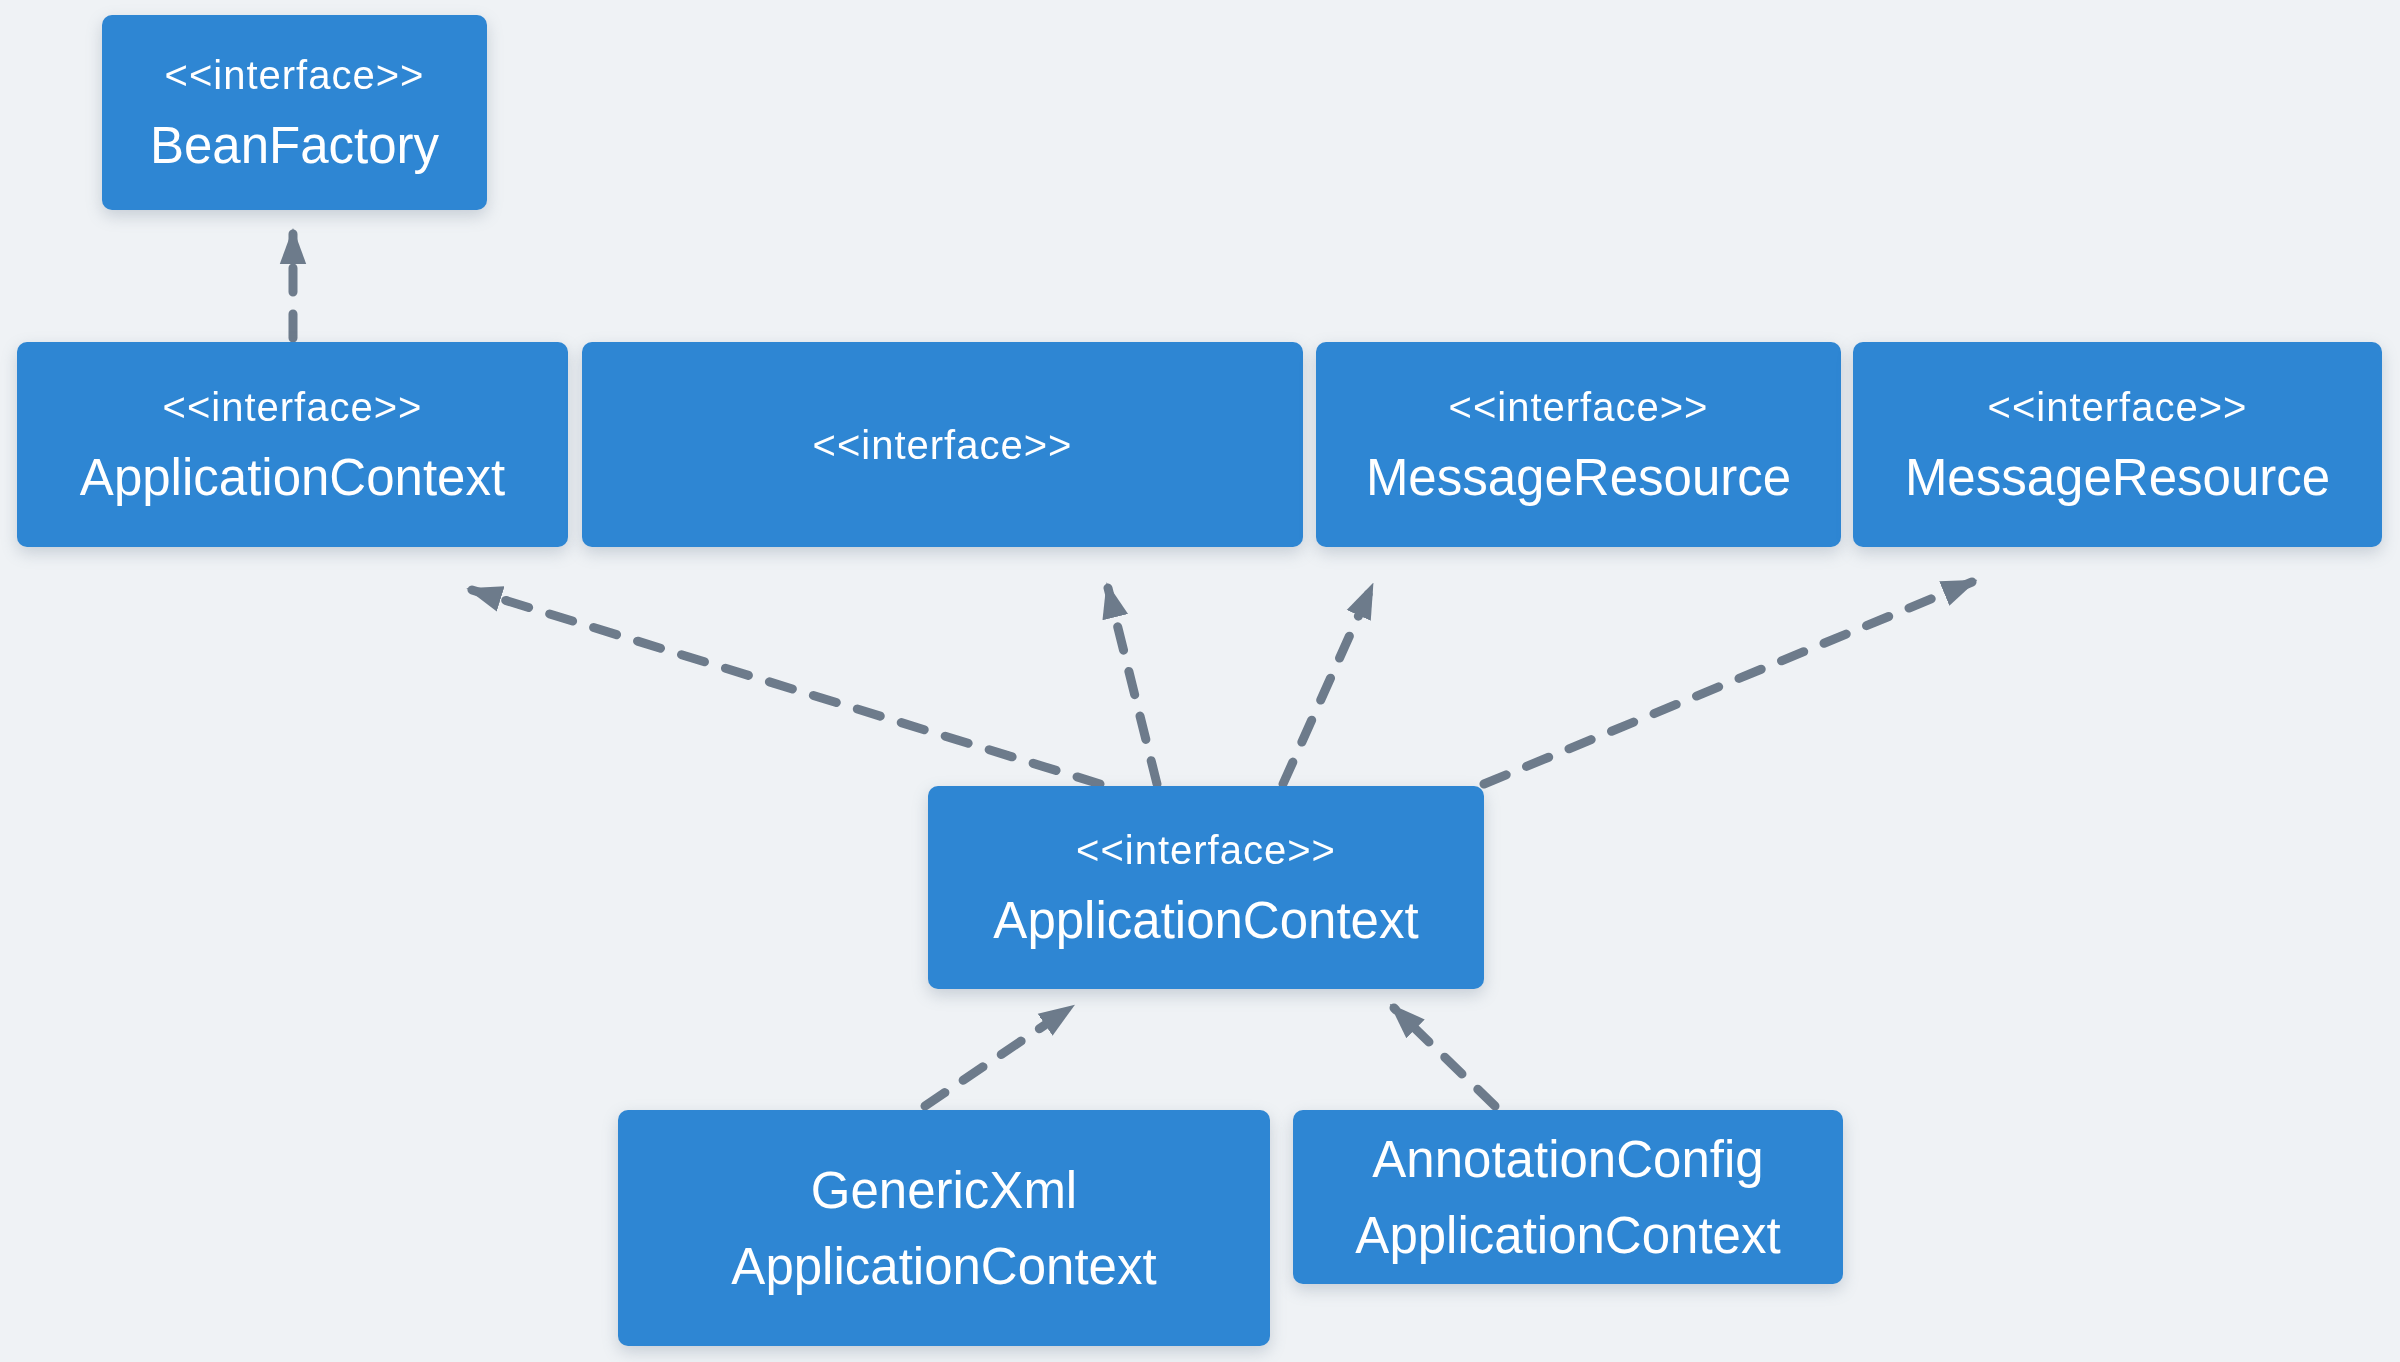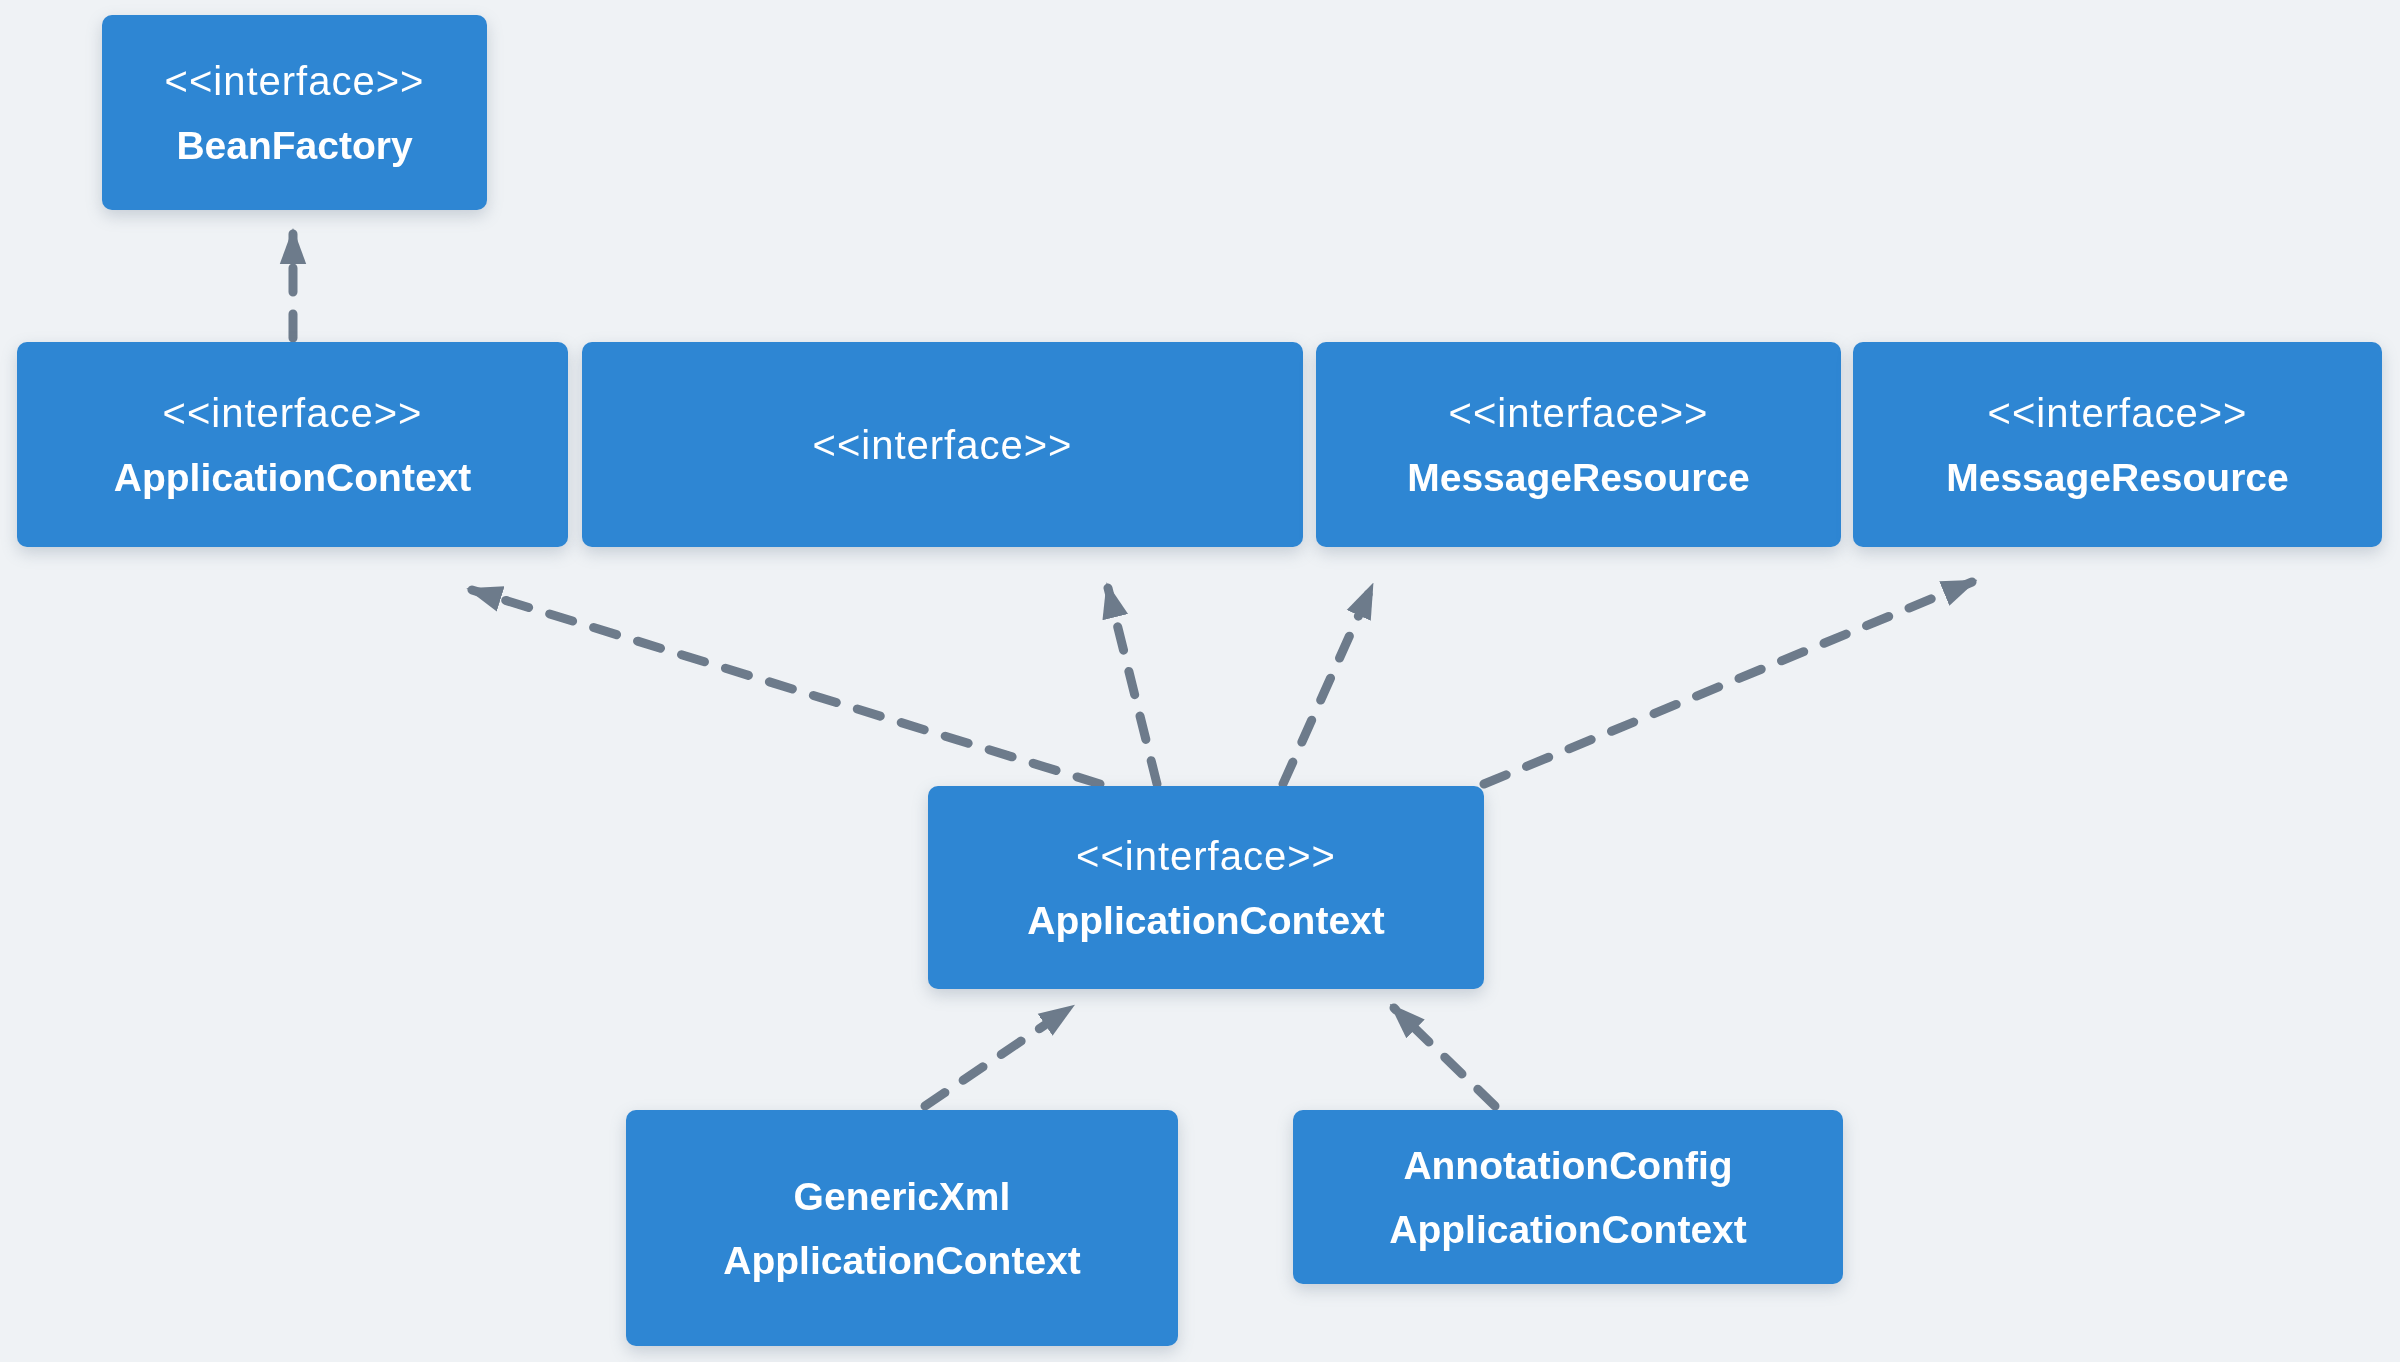--- a/index.html
+++ b/index.html
@@ -44,32 +44,32 @@
     gap: 25px;
     box-shadow: 0 6px 16px rgba(96, 114, 136, 0.28);
   }
   .stereo {
     font-size: 40px;
     font-weight: 400;
     letter-spacing: 1px;
     line-height: 1;
   }
   .name {
-    font-size: 39px;
-    font-weight: 700;
+    font-size: 51px;
+    font-weight: 400;
     line-height: 1;
   }
   
   #n-bean-factory          { left: 102px;  top: 15px;   width: 385px; height: 195px; }
   #n-listable              { left: 17px;   top: 342px;  width: 551px; height: 205px; }
   #n-event-publisher       { left: 582px;  top: 342px;  width: 721px; height: 205px; }
   #n-message-resource-1    { left: 1316px; top: 342px;  width: 525px; height: 205px; }
   #n-message-resource-2    { left: 1853px; top: 342px;  width: 529px; height: 205px; }
   #n-application-context   { left: 928px;  top: 786px;  width: 556px; height: 203px; }
-  #n-generic-xml           { left: 618px;  top: 1110px; width: 552px; height: 236px; margin-left: 8px; }
+  #n-generic-xml           { left: 618px;  top: 1110px; width: 652px; height: 236px; }
   #n-annotation-config     { left: 1293px; top: 1110px; width: 550px; height: 174px; }
 </style>
 </head>
 <body>
 
 <div class="canvas">
 
   <svg class="edges-layer" viewBox="0 0 2400 1362" xmlns="http://www.w3.org/2000/svg">
     <defs>
       <marker id="arrowhead" viewBox="0 0 12 10" refX="10" refY="5" markerWidth="36" markerHeight="32" orient="auto" markerUnits="userSpaceOnUse">

